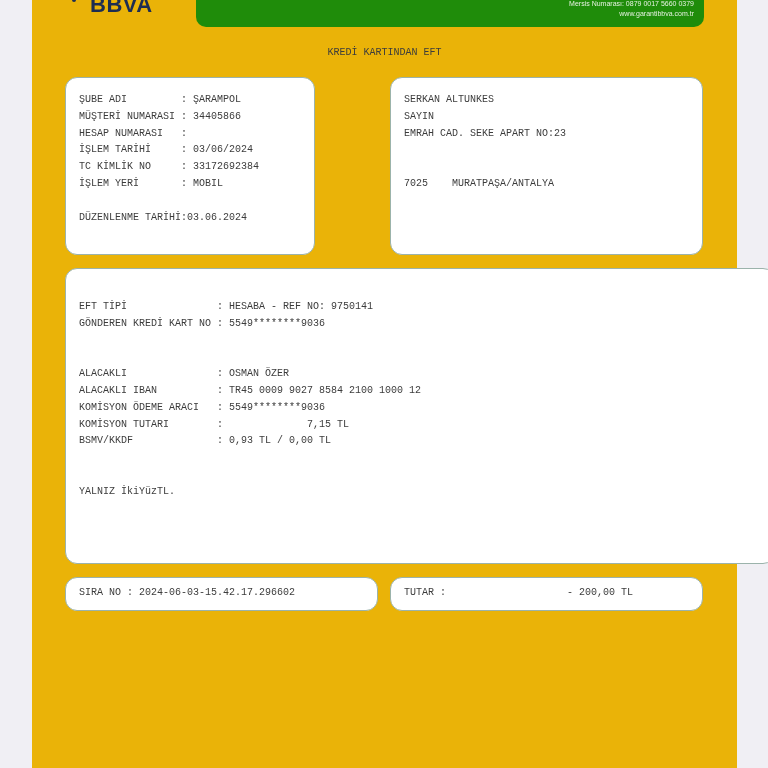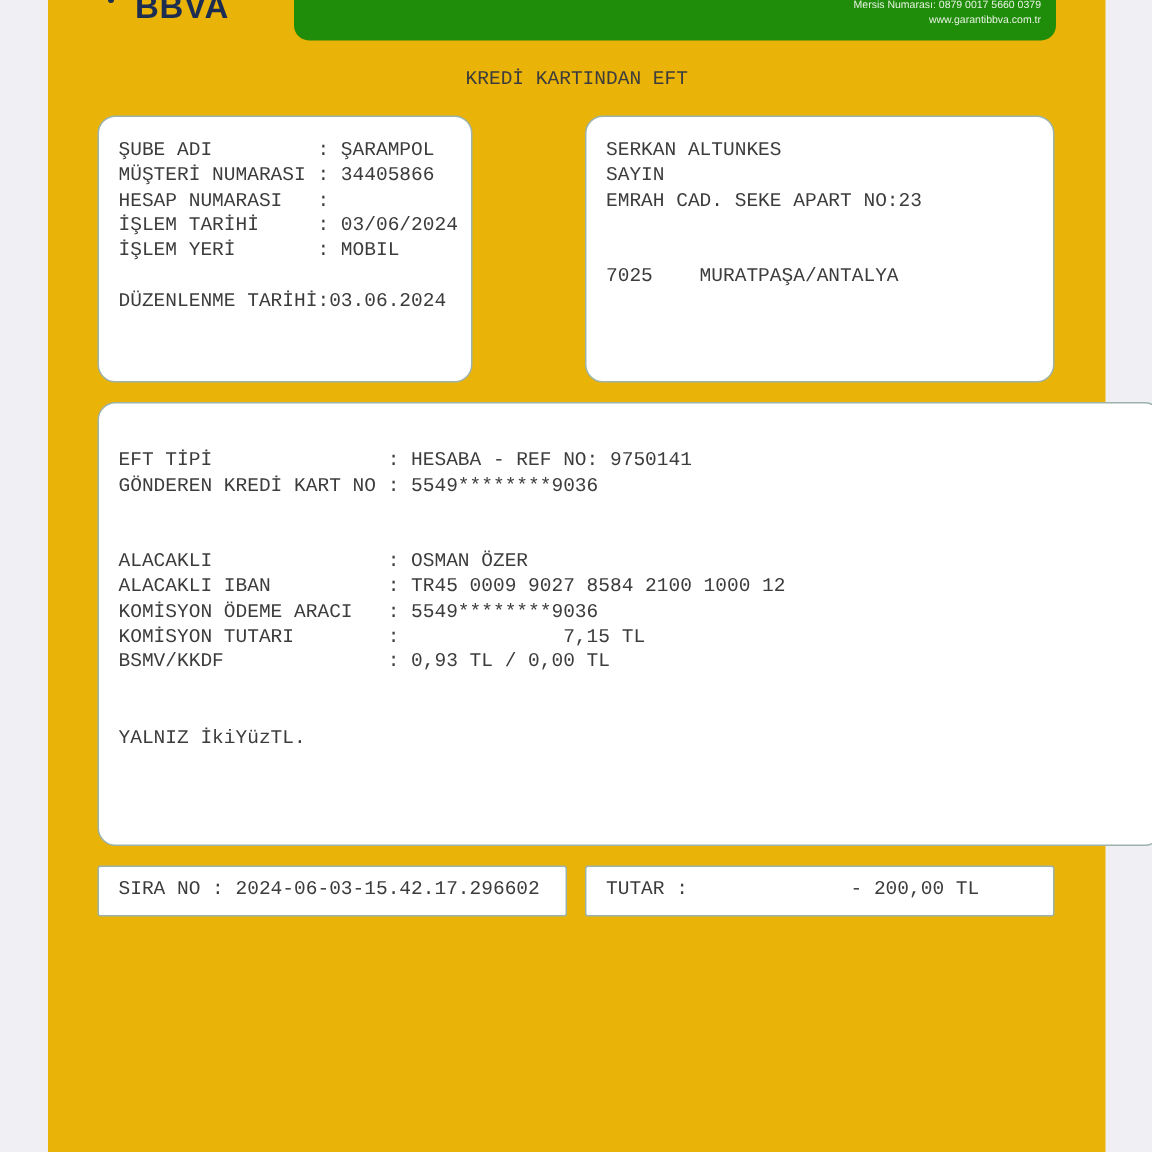--- a/index.html
+++ b/index.html
@@ -7,21 +7,21 @@
       width: 768px; height: 768px; overflow: hidden;
       background: #f0eff4;
     }
     .page {
       position: absolute; left: 32px; top: 0;
       width: 705px; height: 768px;
       background: #eab308;
     }
     .mono {
       font-family: "Liberation Mono", "DejaVu Sans Mono", monospace;
-      font-size: 13px;
+      font-size: 10px;
       color: #3c3c3c;
       white-space: pre;
       line-height: 16.8px;
     }
     .logo {
       position: absolute; left: 58px; top: -8px;
       font-family: "Liberation Sans", "DejaVu Sans", sans-serif;
       font-weight: bold;
       font-size: 22px;
       color: #1d2d52;
@@ -49,21 +49,21 @@
     .doc-title {
       position: absolute; left: 0; top: 45px; width: 705px;
       text-align: center;
     }
     .box {
       position: absolute;
       border: 1.3px solid #9bb3ab;
       border-radius: 12px;
       background: #ffffff;
     }
-    .box.small { border-radius: 2px; }
+    .box.small { border-radius: 12px; }
     .box .content { position: absolute; left: 13px; }
   </style>
 </head>
 <body>
 
 <div class="page">
 
   <div class="logo-dot"></div>
   <div class="logo">BBVA</div>
 
@@ -76,20 +76,21 @@
   </div>
 
   <div class="doc-title mono">KREDİ KARTINDAN EFT</div>
 
   <div class="box" style="left:33px; top:77px; width:250px; height:178px;">
     <div class="content" style="top:14px;">
       <div class="mono">ŞUBE ADI         : ŞARAMPOL</div>
       <div class="mono">MÜŞTERİ NUMARASI : 34405866</div>
       <div class="mono">HESAP NUMARASI   :</div>
       <div class="mono">İŞLEM TARİHİ     : 03/06/2024</div>
+      <div class="mono">TC KİMLİK NO     : 33172692384</div>
       <div class="mono">İŞLEM YERİ       : MOBIL</div>
       <div class="mono" style="height:16.8px;"></div>
       <div class="mono">DÜZENLENME TARİHİ:03.06.2024</div>
     </div>
   </div>
 
   <div class="box" style="left:358px; top:77px; width:313px; height:178px;">
     <div class="content" style="top:14px;">
       <div class="mono">SERKAN ALTUNKES</div>
       <div class="mono">SAYIN</div>

